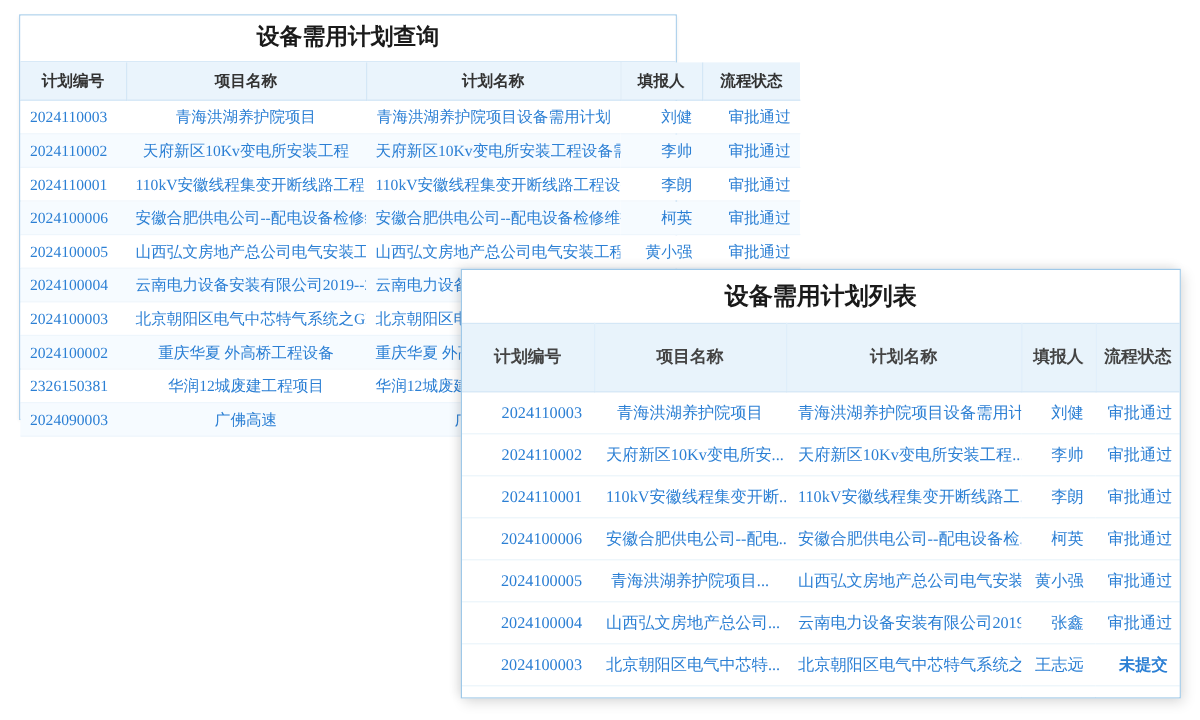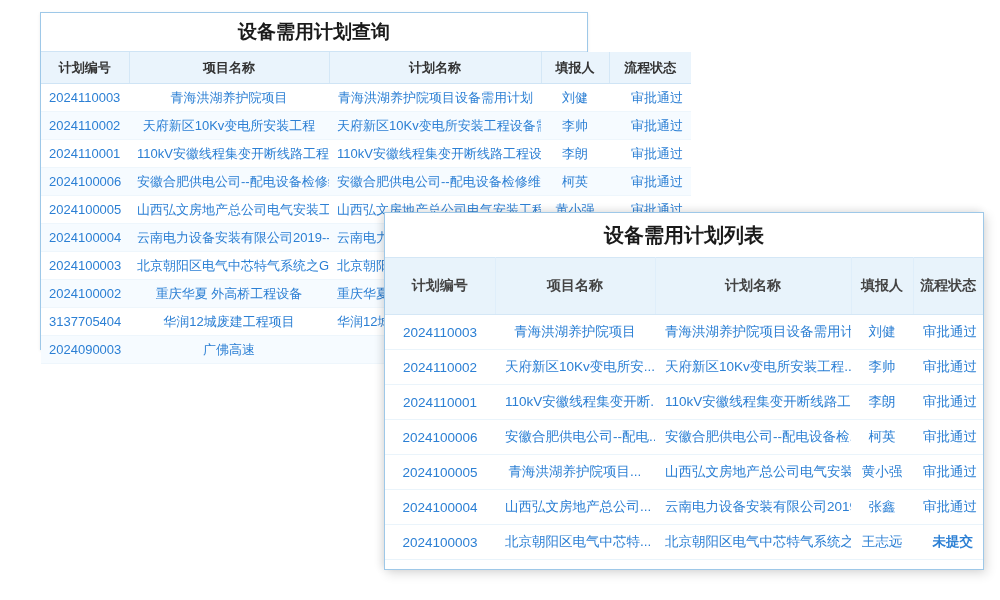--- a/index.html
+++ b/index.html
@@ -20,38 +20,38 @@
   }
 
   
   #panel-query {
     left: 16px;
     top: 12px;
     width: 548px;
     height: 338px;
     border: 1px solid #9ec8e8;
     box-shadow: 0 1px 3px rgba(0,0,0,0.08);
-    margin-left: 24px;
   }
 
   #panel-query .panel-title {
     height: 38px;
     line-height: 38px;
     text-align: center;
     font-size: 19px;
     font-weight: bold;
     color: #1a1a1a;
     background: #ffffff;
     border-bottom: 1px solid #cfe4f5;
   }
 
   .tbl {
     width: 100%;
     border-collapse: collapse;
     table-layout: fixed;
+    font-family: Liberation Serif, serif;
   }
 
   
   #panel-query .tbl thead th {
     background: #eaf4fc;
     color: #333333;
     font-size: 13px;
     font-weight: bold;
     height: 29px;
     border-right: 1px solid #d4e7f6;
@@ -73,30 +73,30 @@
     text-overflow: clip;
     box-sizing: border-box;
   }
 
   #panel-query .tbl tbody tr:nth-child(even) td { background: #f6fbff; }
   #panel-query .tbl tbody tr:nth-child(odd) td { background: #ffffff; }
 
   .c-code   { text-align: left; }
   .c-proj   { text-align: center; }
   .c-plan   { text-align: right; }
-  .c-person { text-align: center; }
+  .c-person { text-align: right; }
   .c-status { text-align: right; }
 
   #panel-query .c-status { color: #2b7fd4; }
   #panel-query .st-pending { color: #d94040; }
 
   
   #panel-list {
     left: 384px;
-    top: 212px;
+    top: 224px;
     width: 600px;
     height: 358px;
     border: 1px solid #9ec8e8;
     box-shadow: -3px -2px 8px rgba(0,0,0,0.10), 3px 4px 10px rgba(0,0,0,0.13);
     overflow: hidden;
   }
 
   #panel-list .panel-title {
     height: 44px;
     line-height: 44px;
@@ -209,21 +209,21 @@
         <td class="c-status st-pending">未提交</td>
       </tr>
       <tr>
         <td class="c-code">2024100002</td>
         <td class="c-proj">重庆华夏 外高桥工程设备</td>
         <td class="c-plan">重庆华夏 外高桥工程设备设备需用计划</td>
         <td class="c-person">刘健</td>
         <td class="c-status">审批通过</td>
       </tr>
       <tr>
-        <td class="c-code">3137705404</td>
+        <td class="c-code">2326150381</td>
         <td class="c-proj">华润12城废建工程项目</td>
         <td class="c-plan">华润12城废建工程项目设备需用计划</td>
         <td class="c-person">刘健</td>
         <td class="c-status">审批通过</td>
       </tr>
       <tr>
         <td class="c-code">2024090003</td>
         <td class="c-proj">广佛高速</td>
         <td class="c-plan">广佛高速设备需用计划</td>
         <td class="c-person">刘健</td>

